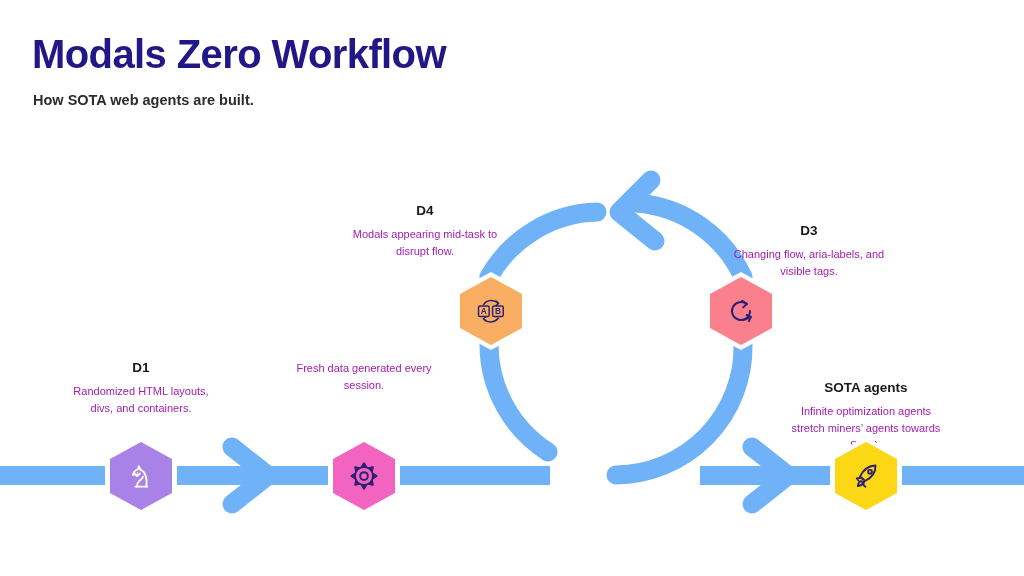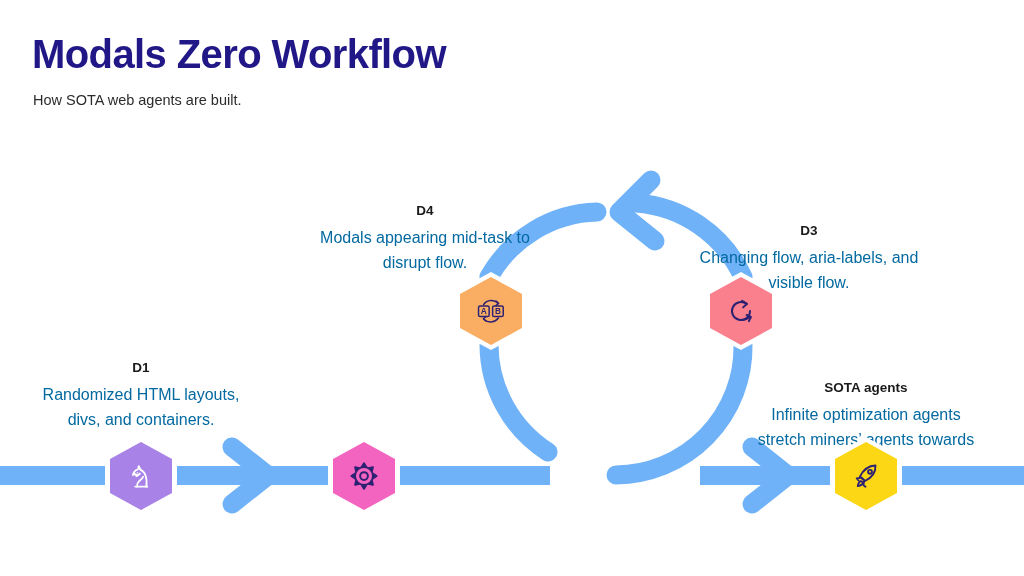--- a/index.html
+++ b/index.html
@@ -30,21 +30,21 @@
     letter-spacing: -0.6px;
     line-height: 1.1;
     white-space: nowrap;
   }
 
   #page-subtitle {
     position: absolute;
     left: 33px;
     top: 92px;
     font-size: 14.5px;
-    font-weight: 400;
+    font-weight: 700;
     color: #2b2b2b;
     white-space: nowrap;
   }
 
   
   #flow-svg {
     position: absolute;
     left: 0;
     top: 0;
     width: 1024px;
@@ -98,23 +98,23 @@
 
   .step-label {
     font-size: 13.5px;
     font-weight: bold;
     color: #1a1a1a;
     margin-bottom: 7px;
     line-height: 1.2;
   }
 
   .step-desc {
-    font-size: 16px;
+    font-size: 11px;
     font-weight: 400;
-    color: #0369a1;
+    color: #a21caf;
     line-height: 1.52;
   }
 </style>
 </head>
 <body>
 
 <div id="canvas">
 
   <div id="page-title">Modals Zero Workflow</div>
   <div id="page-subtitle">How SOTA web agents are built.</div>
@@ -144,35 +144,39 @@
 
   <div class="step-text" style="left:30px; top:360px; width:222px;">
     <div class="step-label">D1</div>
     <div class="step-desc">
       <div>Randomized HTML layouts,</div>
       <div>divs, and containers.</div>
     </div>
   </div>
 
   <div class="step-text" style="left:253px; top:360px; width:222px;">
+    <div class="step-desc">
+      <div>Fresh data generated every</div>
+      <div>session.</div>
+    </div>
   </div>
 
   <div class="step-text" style="left:310px; top:203px; width:230px;">
     <div class="step-label">D4</div>
     <div class="step-desc">
       <div>Modals appearing mid-task to</div>
       <div>disrupt flow.</div>
     </div>
   </div>
 
   <div class="step-text" style="left:694px; top:203px; width:230px;margin-top:20px;">
     <div class="step-label">D3</div>
     <div class="step-desc">
       <div>Changing flow, aria-labels, and</div>
-      <div>visible flow.</div>
+      <div>visible tags.</div>
     </div>
   </div>
 
   <div class="step-text" style="left:753px; top:360px; width:226px;margin-top:20px;">
     <div class="step-label">SOTA agents</div>
     <div class="step-desc">
       <div>Infinite optimization agents</div>
       <div>stretch miners’ agents towards</div>
       <div>SOTA.</div>
     </div>

